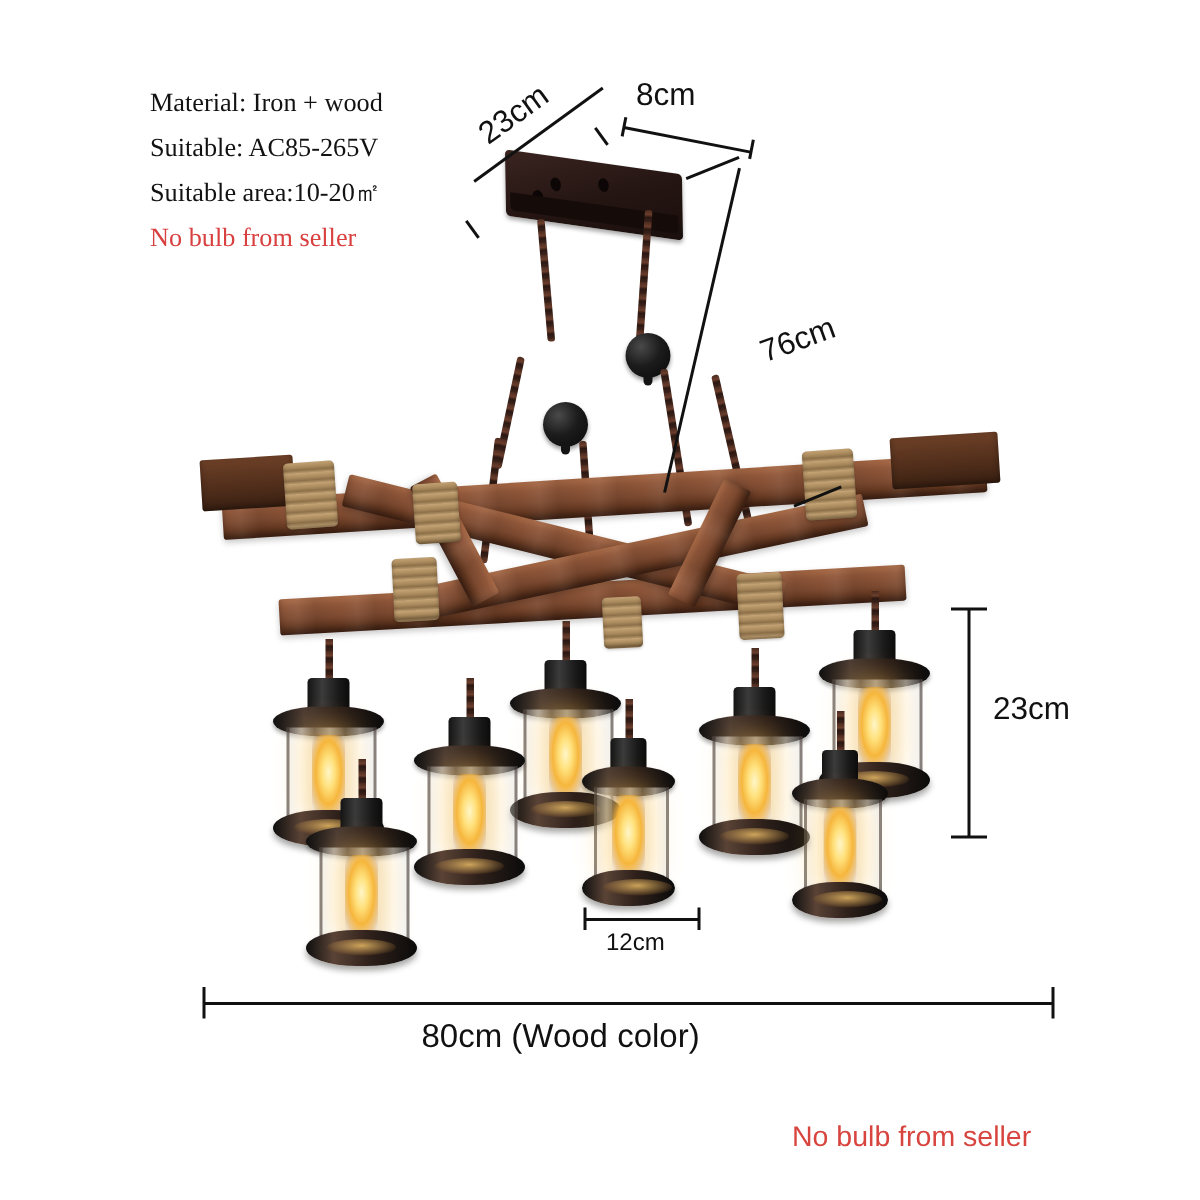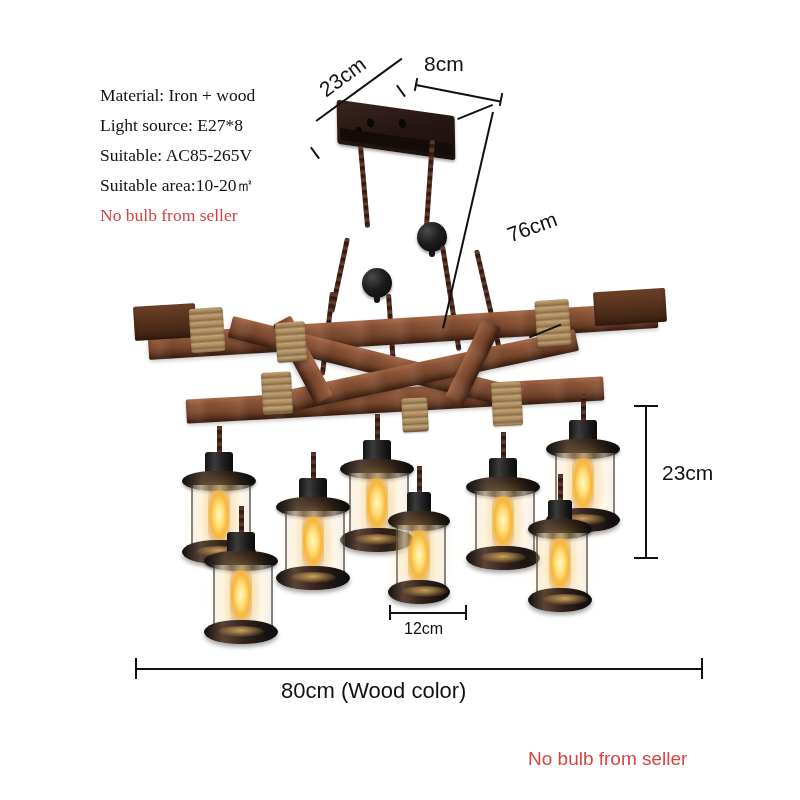--- a/index.html
+++ b/index.html
@@ -3,21 +3,21 @@
 <meta charset="utf-8">
 <style>
   html,body{margin:0;padding:0;}
   body{
     width:800px;height:800px;background:#ffffff;overflow:hidden;
     font-family:"Liberation Sans",sans-serif;position:relative;
   }
   #stage{position:absolute;left:0;top:0;width:800px;height:800px;}
 
   
-  .spec-list{position:absolute;left:100px;top:80px;width:320px;}
+  .spec-list{position:absolute;left:100px;top:53px;width:320px;}
   .spec-line{
     font-family:"Liberation Serif",serif;
     font-size:17.5px;color:#121212;line-height:30px;white-space:nowrap;
   }
   .spec-line.warn{color:#d94040;}
 
   
   .dim{
     position:absolute;font-family:"Liberation Sans",sans-serif;
     font-size:20px;color:#111;white-space:nowrap;
@@ -263,21 +263,20 @@
       <div class="cap"></div>
       <div class="collar"></div>
       <div class="glass"></div>
       <div class="bulb"></div>
       <div class="base"></div>
     </div>
   </div>
 
   <div class="spec-list">
     <div class="spec-line">Material:  Iron + wood</div>
-    <div class="spec-line">Light source: E27*8</div>
     <div class="spec-line">Suitable: AC85-265V</div>
     <div class="spec-line">Suitable area:10-20㎡</div>
     <div class="spec-line warn">No bulb from seller</div>
   </div>
 
   <div>
     <div class="dim-line hline" style="left:316px;top:120px;width:106px;transform:rotate(-36deg);transform-origin:left center;"></div>
     <div class="tick" style="left:314px;top:146px;width:1.6px;height:14px;transform:rotate(-36deg);"></div>
     <div class="tick" style="left:400px;top:84px;width:1.6px;height:14px;transform:rotate(-36deg);"></div>
     <div class="dim big" style="left:322px;top:80px;transform:rotate(-36deg);transform-origin:left center;">23cm</div>

